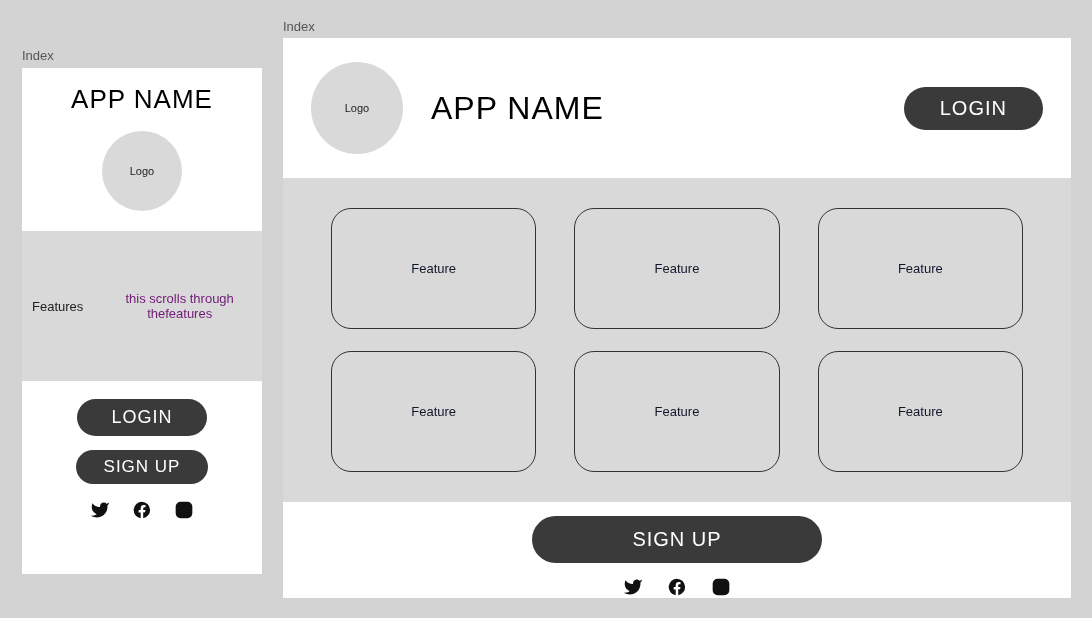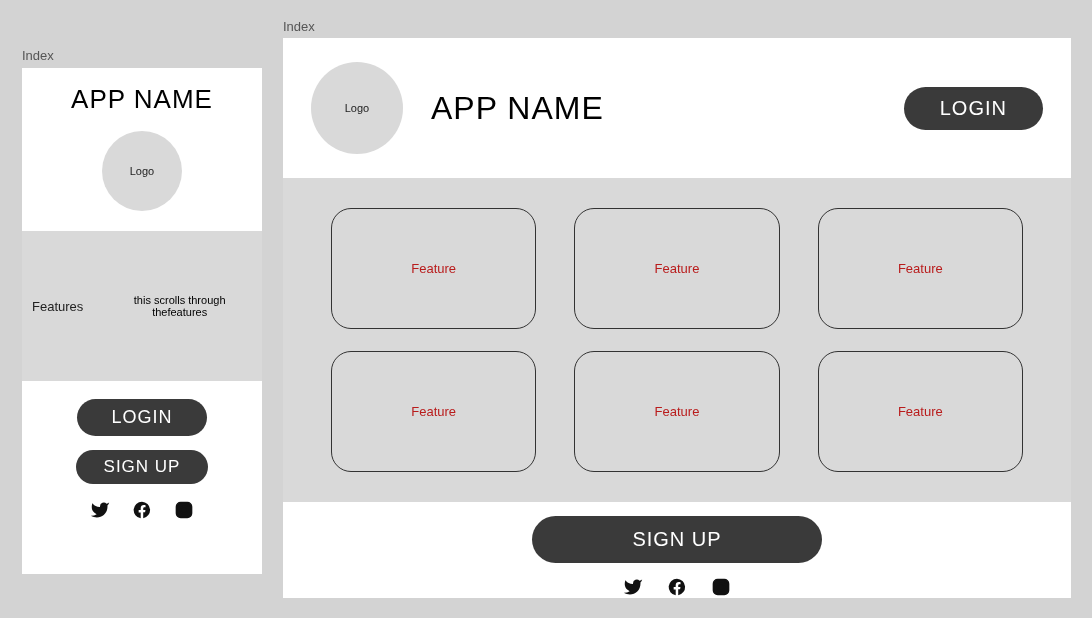--- a/index.html
+++ b/index.html
@@ -61,22 +61,22 @@
       align-items: center;
       justify-content: center;
       gap: 24px;
       padding: 10px;
     }
     .mobile-features-title {
       font-size: 13px;
       color: #222;
     }
     .mobile-features-desc {
-      font-size: 11px;
-      color: #000000;
+      font-size: 13px;
+      color: #701a75;
       text-align: center;
     }
     .mobile-actions {
       background: #fff;
       flex: 1;
       display: flex;
       flex-direction: column;
       align-items: center;
       padding-top: 18px;
       gap: 14px;
@@ -162,21 +162,21 @@
       grid-template-rows: repeat(2, 1fr);
       gap: 22px 38px;
     }
     .feature-card {
       border: 1.5px solid #333;
       border-radius: 20px;
       display: flex;
       align-items: center;
       justify-content: center;
       font-size: 13px;
-      color: #b91c1c;
+      color: #0f172a;
       background: transparent;
     }
     .desktop-footer {
       background: #fff;
       height: 96px;
       display: flex;
       flex-direction: column;
       align-items: center;
       justify-content: center;
       gap: 14px;

